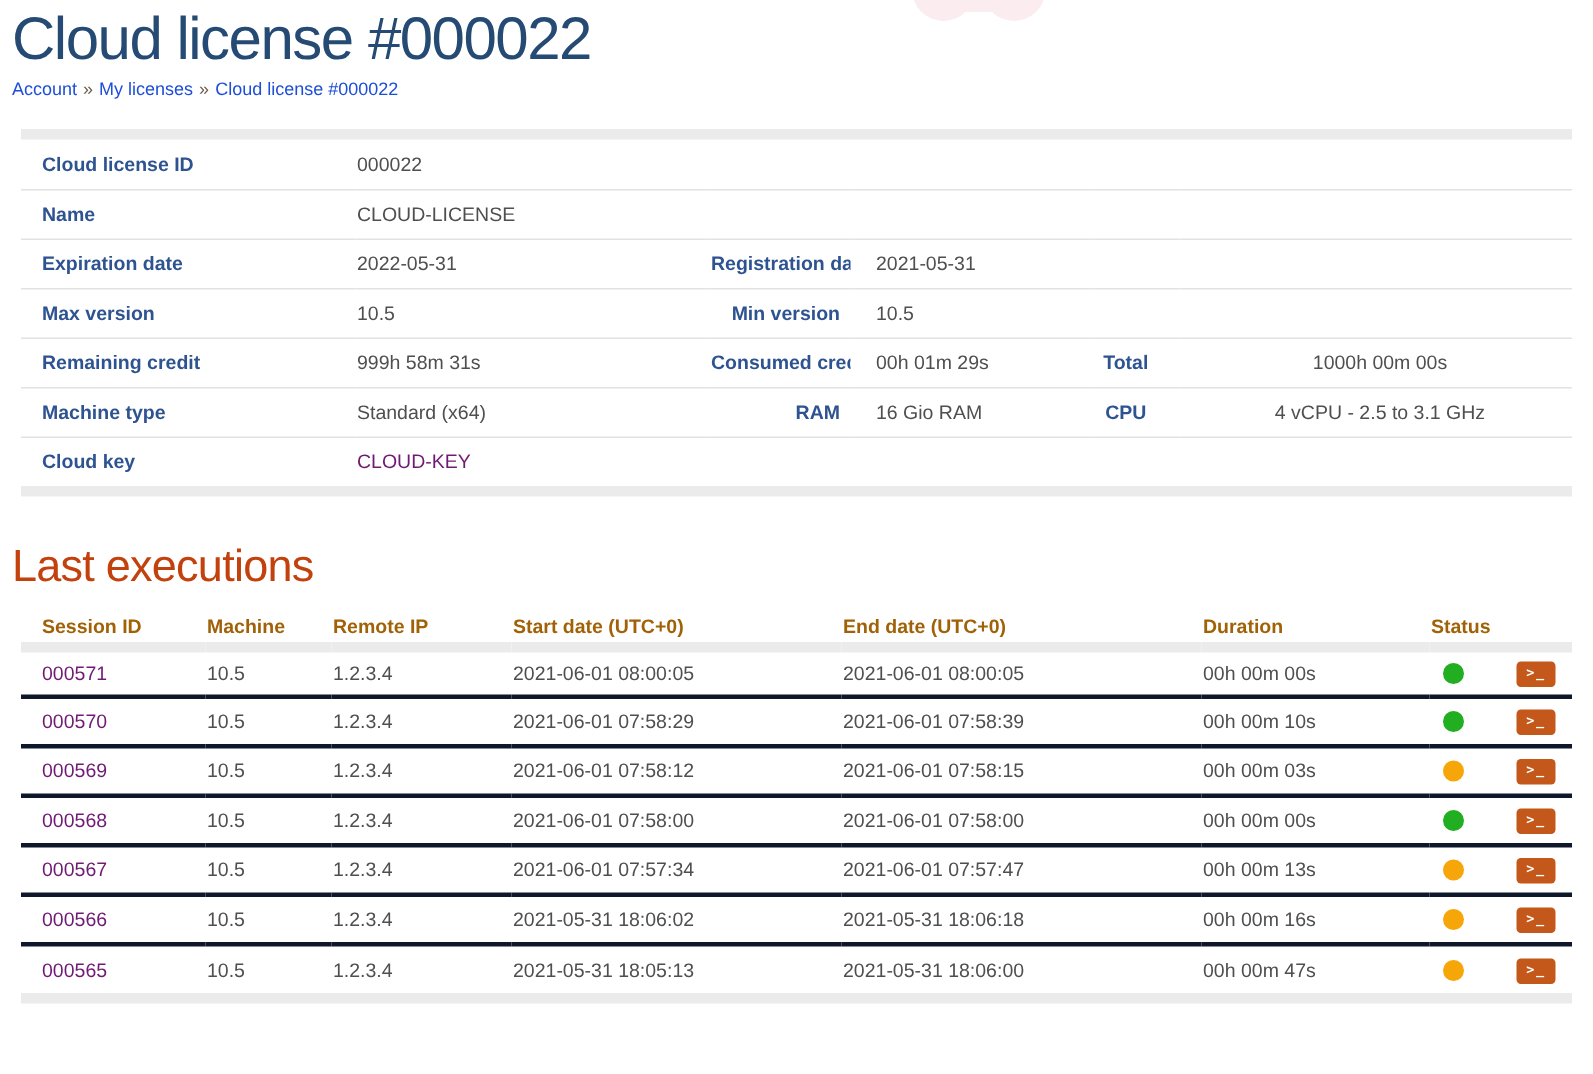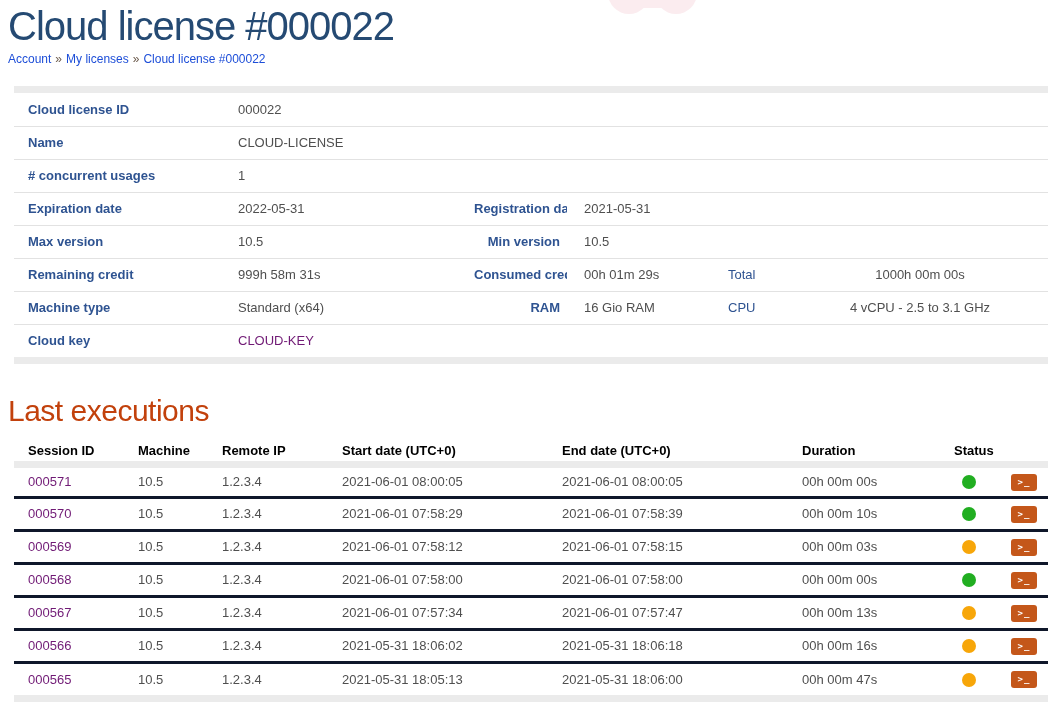--- a/index.html
+++ b/index.html
@@ -23,30 +23,30 @@
   .bar-top1 { margin-top:20px; }
 
   table { border-collapse:collapse; table-layout:fixed; width:1034px; margin-left:14px; font-size:13px; }
   td, th { overflow:hidden; white-space:nowrap; }
 
   
   .license-table td { height:33px; border-bottom:1px solid #e2e2e2; color:#4f4f4f; }
   .license-table tr:last-child td { border-bottom:none; }
   .license-table td.lbl  { padding-left:14px; color:#2e5391; font-weight:bold; }
   .license-table td.lblr { text-align:right; padding-right:7px; color:#2e5391; font-weight:bold; }
-  .license-table td.lblr2{ text-align:left; padding-right:14px; color:#2e5391; font-weight:normal; }
+  .license-table td.lblr2{ text-align:center; padding-right:14px; color:#2e5391; font-weight:bold; }
   .license-table td.val2 { padding-left:17px; }
   .license-table td.val3 { padding-left:6px;text-align:center; }
   a.olink { color:#701a75; text-decoration:none; cursor:pointer; }
 
   h2.subtitle { margin:28px 0 0 8px; font-size:30px; line-height:38px; font-weight:400; color:#c2410c; letter-spacing:-0.5px; }
 
   
   .exec-table { margin-top:10px; }
-  .exec-table th { height:24px; text-align:left; color:#000000; font-weight:bold; font-size:13px;
+  .exec-table th { height:24px; text-align:left; color:#a16207; font-weight:bold; font-size:13px;
                    border-bottom:7px solid #ebebeb; }
   .exec-table th.first, .exec-table td.first { padding-left:14px; }
   .exec-table td { height:33px; border-bottom:3px solid #0f172a; color:#4f4f4f; }
   .exec-table tr:last-child td { border-bottom:none; }
 
   .status-dot { display:inline-block; width:14px; height:14px; border-radius:50%; margin-left:8px; vertical-align:middle; }
   .status-dot[data-status="green"]  { background:#21ae21; }
   .status-dot[data-status="orange"] { background:#f7a609; }
 
   .console-btn { display:inline-block; width:26px; height:17px; border-radius:3px; background:#c4571a;
@@ -91,28 +91,20 @@
     </tr>
     <tr>
       <td class="lbl">Name</td>
       <td class="val">CLOUD-LICENSE</td>
       <td class="lblr"></td>
           <td class="val2"></td>
           <td class="lblr2"></td>
           <td class="val3"></td>
     </tr>
     <tr>
-      <td class="lbl"># concurrent usages</td>
-      <td class="val">1</td>
-      <td class="lblr"></td>
-          <td class="val2"></td>
-          <td class="lblr2"></td>
-          <td class="val3"></td>
-    </tr>
-    <tr>
       <td class="lbl">Expiration date</td>
       <td class="val">2022-05-31</td>
       <td class="lblr">Registration date</td>
       <td class="val2">2021-05-31</td>
       <td class="lblr2"></td>
           <td class="val3"></td>
     </tr>
     <tr>
       <td class="lbl">Max version</td>
       <td class="val">10.5</td>

